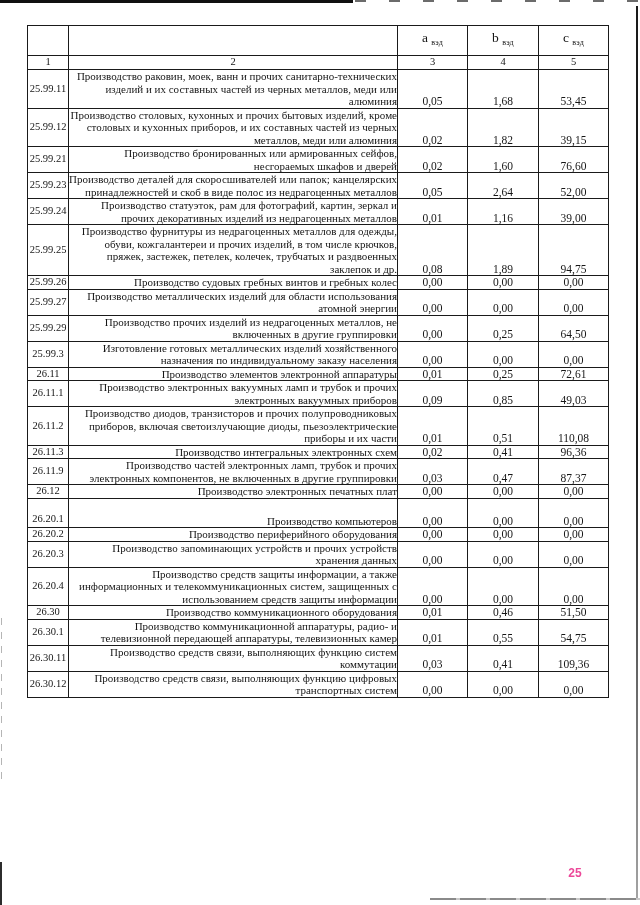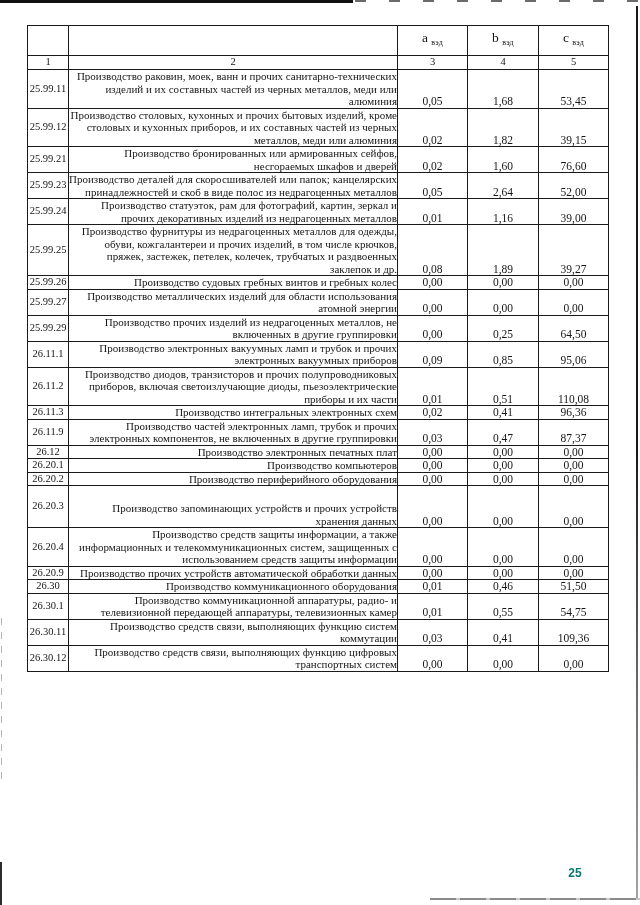--- a/index.html
+++ b/index.html
@@ -47,21 +47,21 @@
   td.cell-desc { vertical-align:top; text-align:right; padding:1px 2px 1px 4px; }
   td.cell-num  { vertical-align:bottom; text-align:center; padding:0 2px 2px 2px; font-size:11.5px; }
 
   
   tbody tr:nth-child(17) td.cell-desc, tbody tr:nth-child(26) td.cell-desc { padding-top:16px; }
   tbody tr:nth-child(17) td.cell-code, tbody tr:nth-child(26) td.cell-code { padding-top:14px; vertical-align:top; }
   tbody tr:nth-child(28) td { padding-bottom:10px; }
 
   .page-number {
     position:absolute; left:563px; top:866px; width:24px; text-align:center;
-    font-family:"Liberation Sans", sans-serif; font-size:12px; font-weight:bold; color:#0f766e;
+    font-family:"Liberation Sans", sans-serif; font-size:12px; font-weight:bold; color:#ec4899;
   }
 </style>
 </head>
 <body>
 
 <div class="page">
 
   <div class="art art-topline"></div>
   <div class="art art-topdashes"></div>
   <div class="art art-rightline"></div>
@@ -128,21 +128,21 @@
     <td class="cell-desc">Производство статуэток, рам для фотографий, картин, зеркал и прочих декоративных изделий из недрагоценных металлов</td>
     <td class="cell-num">0,01</td>
     <td class="cell-num">1,16</td>
     <td class="cell-num">39,00</td>
   </tr>
           <tr class="data-row">
     <td class="cell-code">25.99.25</td>
     <td class="cell-desc">Производство фурнитуры из недрагоценных металлов для одежды, обуви, кожгалантереи и прочих изделий, в том числе крючков, пряжек, застежек, петелек, колечек, трубчатых и раздвоенных заклепок и др.</td>
     <td class="cell-num">0,08</td>
     <td class="cell-num">1,89</td>
-    <td class="cell-num">39,27</td>
+    <td class="cell-num">94,75</td>
   </tr>
           <tr class="data-row">
     <td class="cell-code">25.99.26</td>
     <td class="cell-desc">Производство судовых гребных винтов и гребных колес</td>
     <td class="cell-num">0,00</td>
     <td class="cell-num">0,00</td>
     <td class="cell-num">0,00</td>
   </tr>
           <tr class="data-row">
     <td class="cell-code">25.99.27</td>
@@ -150,27 +150,41 @@
     <td class="cell-num">0,00</td>
     <td class="cell-num">0,00</td>
     <td class="cell-num">0,00</td>
   </tr>
           <tr class="data-row">
     <td class="cell-code">25.99.29</td>
     <td class="cell-desc">Производство прочих изделий из недрагоценных металлов, не включенных в другие группировки</td>
     <td class="cell-num">0,00</td>
     <td class="cell-num">0,25</td>
     <td class="cell-num">64,50</td>
+  </tr>
+          <tr class="data-row">
+    <td class="cell-code">25.99.3</td>
+    <td class="cell-desc">Изготовление готовых металлических изделий хозяйственного назначения по индивидуальному заказу населения</td>
+    <td class="cell-num">0,00</td>
+    <td class="cell-num">0,00</td>
+    <td class="cell-num">0,00</td>
+  </tr>
+          <tr class="data-row">
+    <td class="cell-code">26.11</td>
+    <td class="cell-desc">Производство элементов электронной аппаратуры</td>
+    <td class="cell-num">0,01</td>
+    <td class="cell-num">0,25</td>
+    <td class="cell-num">72,61</td>
   </tr>
           <tr class="data-row">
     <td class="cell-code">26.11.1</td>
     <td class="cell-desc">Производство электронных вакуумных ламп и трубок и прочих электронных вакуумных приборов</td>
     <td class="cell-num">0,09</td>
     <td class="cell-num">0,85</td>
-    <td class="cell-num">95,06</td>
+    <td class="cell-num">49,03</td>
   </tr>
           <tr class="data-row">
     <td class="cell-code">26.11.2</td>
     <td class="cell-desc">Производство диодов, транзисторов и прочих полупроводниковых приборов, включая светоизлучающие диоды, пьезоэлектрические приборы и их части</td>
     <td class="cell-num">0,01</td>
     <td class="cell-num">0,51</td>
     <td class="cell-num">110,08</td>
   </tr>
           <tr class="data-row">
     <td class="cell-code">26.11.3</td>
@@ -215,27 +229,20 @@
     <td class="cell-num">0,00</td>
   </tr>
           <tr class="data-row">
     <td class="cell-code">26.20.4</td>
     <td class="cell-desc">Производство средств защиты информации, а также информационных и телекоммуникационных систем, защищенных с использованием средств защиты информации</td>
     <td class="cell-num">0,00</td>
     <td class="cell-num">0,00</td>
     <td class="cell-num">0,00</td>
   </tr>
           <tr class="data-row">
-    <td class="cell-code">26.20.9</td>
-    <td class="cell-desc">Производство прочих устройств автоматической обработки данных</td>
-    <td class="cell-num">0,00</td>
-    <td class="cell-num">0,00</td>
-    <td class="cell-num">0,00</td>
-  </tr>
-          <tr class="data-row">
     <td class="cell-code">26.30</td>
     <td class="cell-desc">Производство коммуникационного оборудования</td>
     <td class="cell-num">0,01</td>
     <td class="cell-num">0,46</td>
     <td class="cell-num">51,50</td>
   </tr>
           <tr class="data-row">
     <td class="cell-code">26.30.1</td>
     <td class="cell-desc">Производство коммуникационной аппаратуры, радио- и телевизионной передающей аппаратуры, телевизионных камер</td>
     <td class="cell-num">0,01</td>

